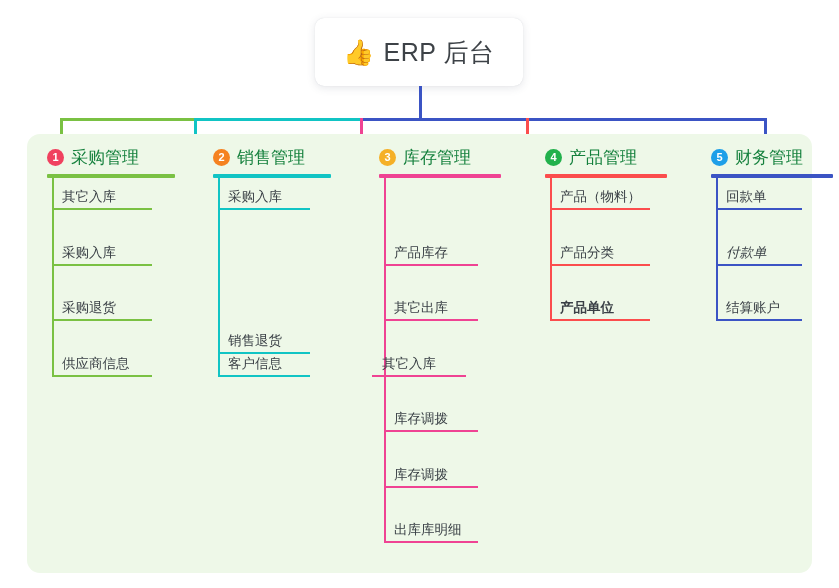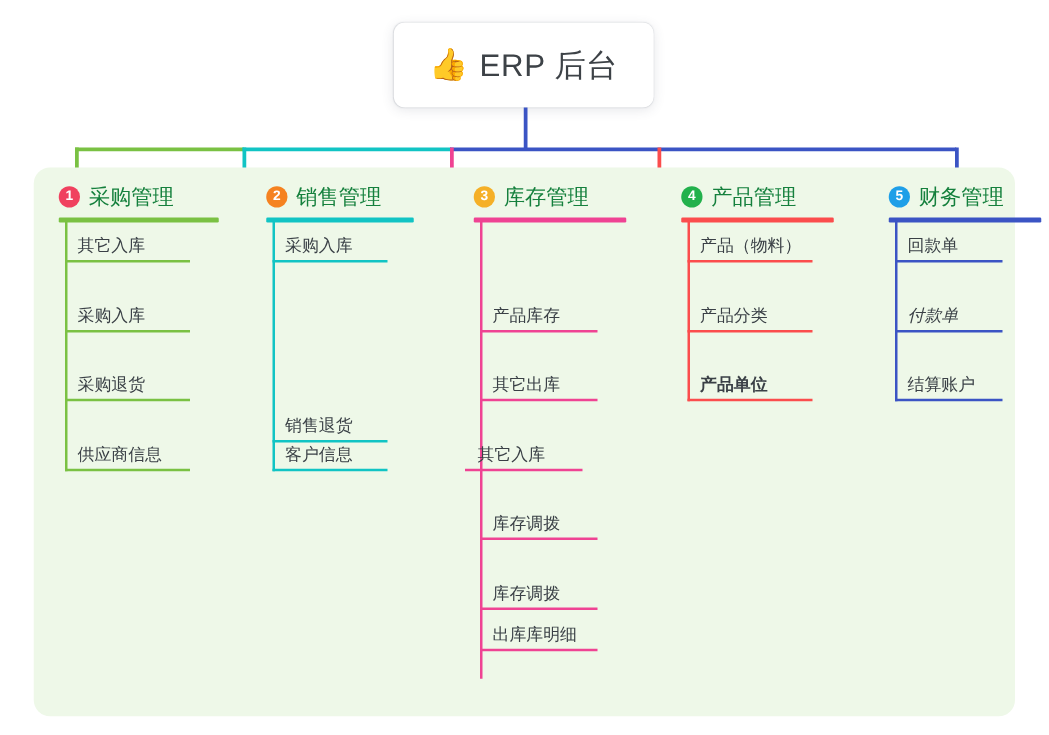--- a/index.html
+++ b/index.html
@@ -152,21 +152,21 @@
             <div class="leaf-rule" style="width: 94px; background: rgb(239, 67, 147);"></div>
           </div>
           <div class="leaf" style="left: 19px; top: 272px; width: 94px; height: 26px;">
             <div class="leaf-label">库存调拨</div>
             <div class="leaf-rule" style="width: 94px; background: rgb(239, 67, 147);"></div>
           </div>
           <div class="leaf" style="left: 19px; top: 327.5px; width: 94px; height: 26px;">
             <div class="leaf-label">库存调拨</div>
             <div class="leaf-rule" style="width: 94px; background: rgb(239, 67, 147);"></div>
           </div>
-          <div class="leaf" style="left: 19px; top: 361px; width: 94px; height: 26px;">
+          <div class="leaf" style="left: 19px; top: 383px; width: 94px; height: 26px;">
             <div class="leaf-label">出库库明细</div>
             <div class="leaf-rule" style="width: 94px; background: rgb(239, 67, 147);"></div>
           </div>
         </div>
         <div class="col" style="left: 504px; width: 152px; height: 439px;">
           <div class="col-head">
             <span class="badge" style="background: rgb(34, 177, 76);">4</span>
             <span class="col-title">产品管理</span>
           </div>
           <div class="head-rule" style="width: 122px; background: rgb(251, 77, 77);"></div>

